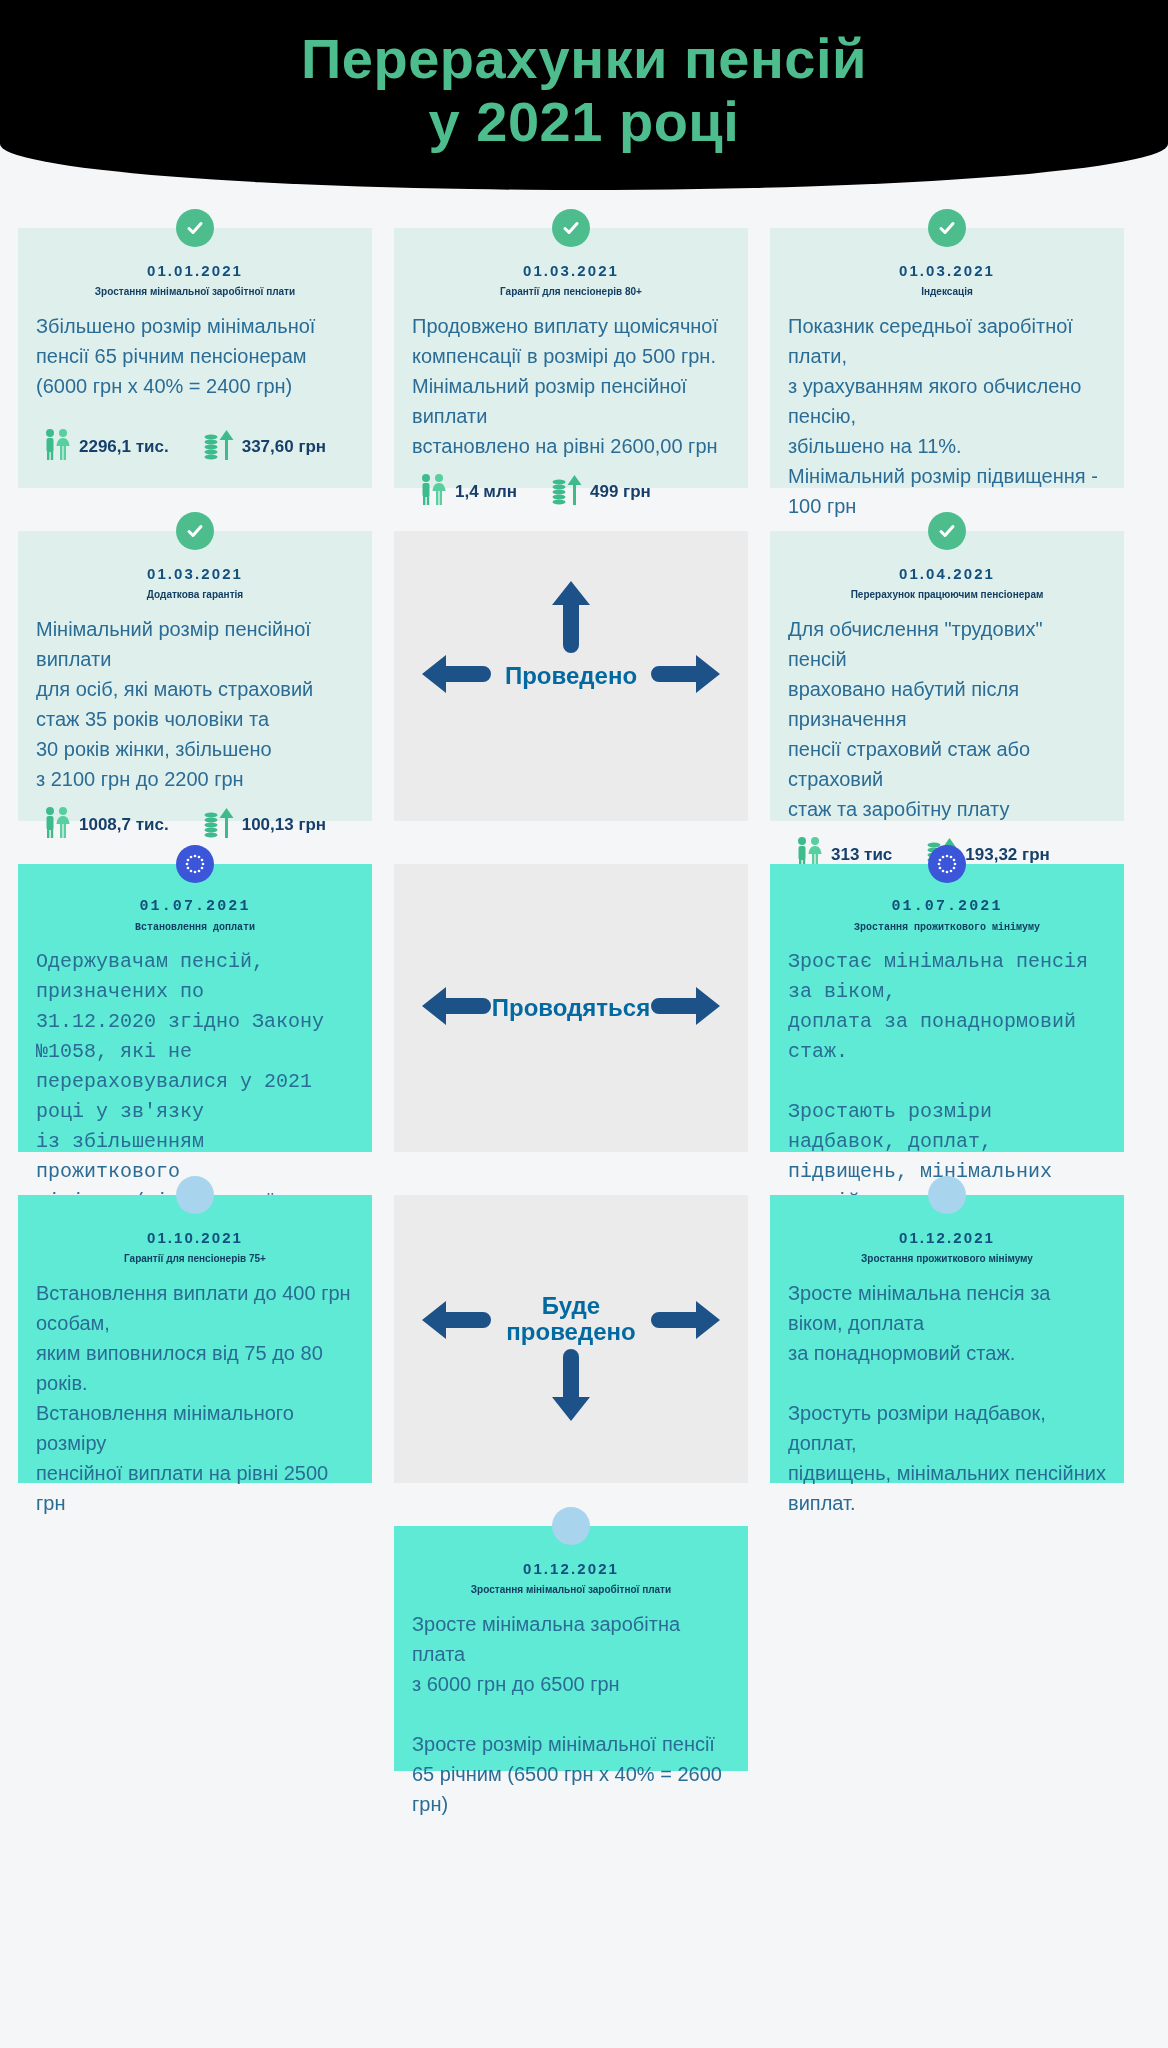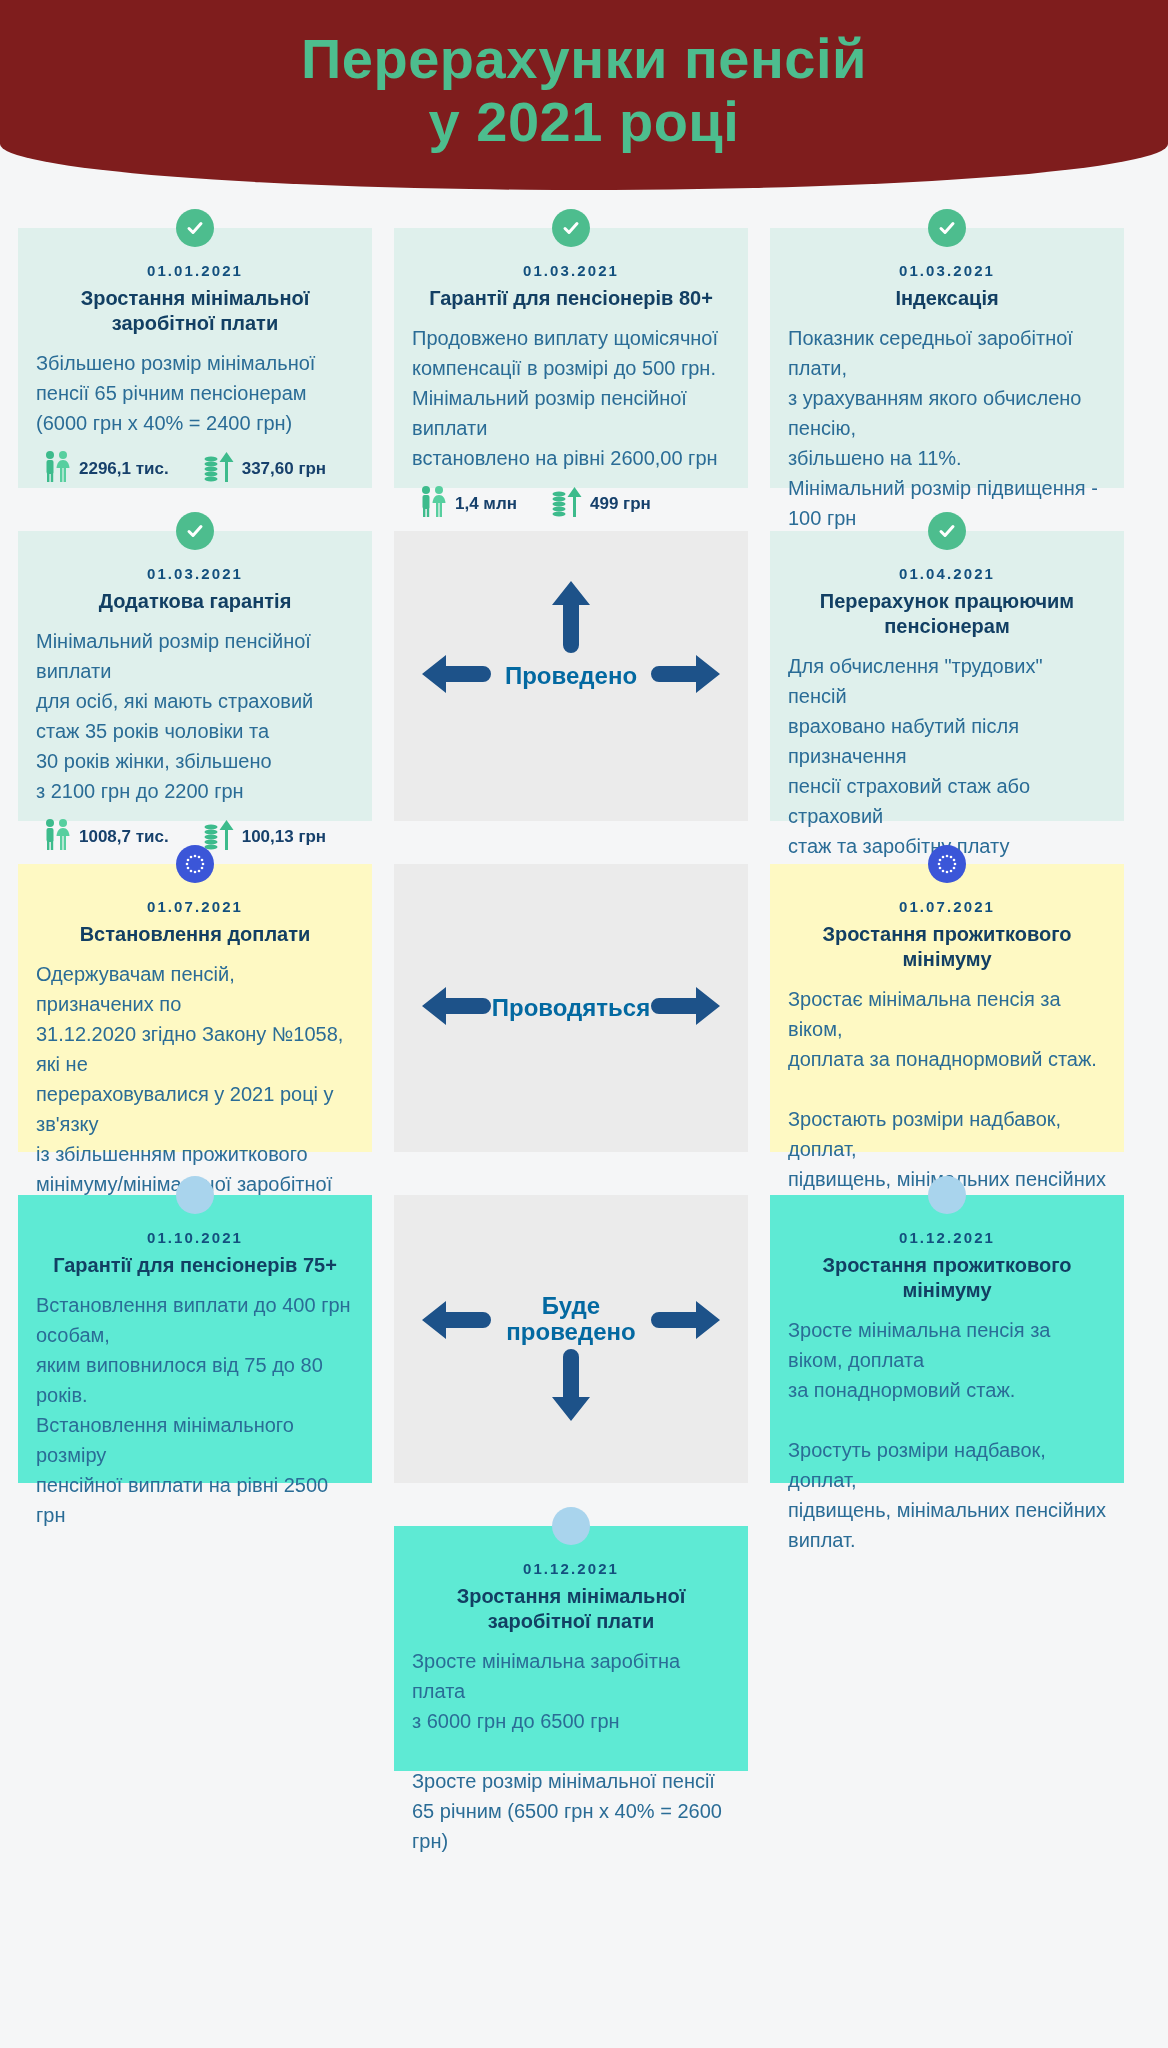--- a/index.html
+++ b/index.html
@@ -12,21 +12,21 @@
     font-family: "Liberation Sans", "DejaVu Sans", sans-serif;
     overflow: hidden;
     position: relative;
   }
 
   
   .header {
     position: relative;
     width: 1168px;
     height: 190px;
-    background: #7f1d1d;
+    background: #000000;
     border-bottom-left-radius: 50% 46px;
     border-bottom-right-radius: 50% 46px;
     display: flex;
     align-items: flex-start;
     justify-content: center;
     padding-top: 28px;
     overflow: hidden;
   }
   .title {
     color: #4dbd8e;
@@ -59,21 +59,21 @@
   
   .card {
     position: relative;
     width: 100%;
     height: 100%;
     padding: 34px 18px 18px;
     display: flex;
     flex-direction: column;
   }
   .card.green  { background: #dff0ec; }
-  .card.lilac  { background: #fef9c3; }
+  .card.lilac  { background: #5eead4; font-family: Liberation Mono, monospace; }
   .card.blue   { background: #5eead4; }
 
   .badge {
     position: absolute;
     top: -19px;
     left: 50%;
     transform: translateX(-50%);
     width: 38px; height: 38px;
     border-radius: 50%;
     display: flex; align-items: center; justify-content: center;
@@ -87,21 +87,21 @@
   .card-date {
     text-align: center;
     font-size: 15px;
     font-weight: bold;
     color: #13507e;
     letter-spacing: 2.1px;
     margin-bottom: 7px;
   }
   .card-subtitle {
     text-align: center;
-    font-size: 20px;
+    font-size: 10px;
     font-weight: bold;
     color: #123f63;
     margin-bottom: 12px;
     line-height: 1.25;
   }
   .card-body {
     text-align: left;
     font-size: 20px;
     line-height: 1.5;
     color: #2a6c96;

